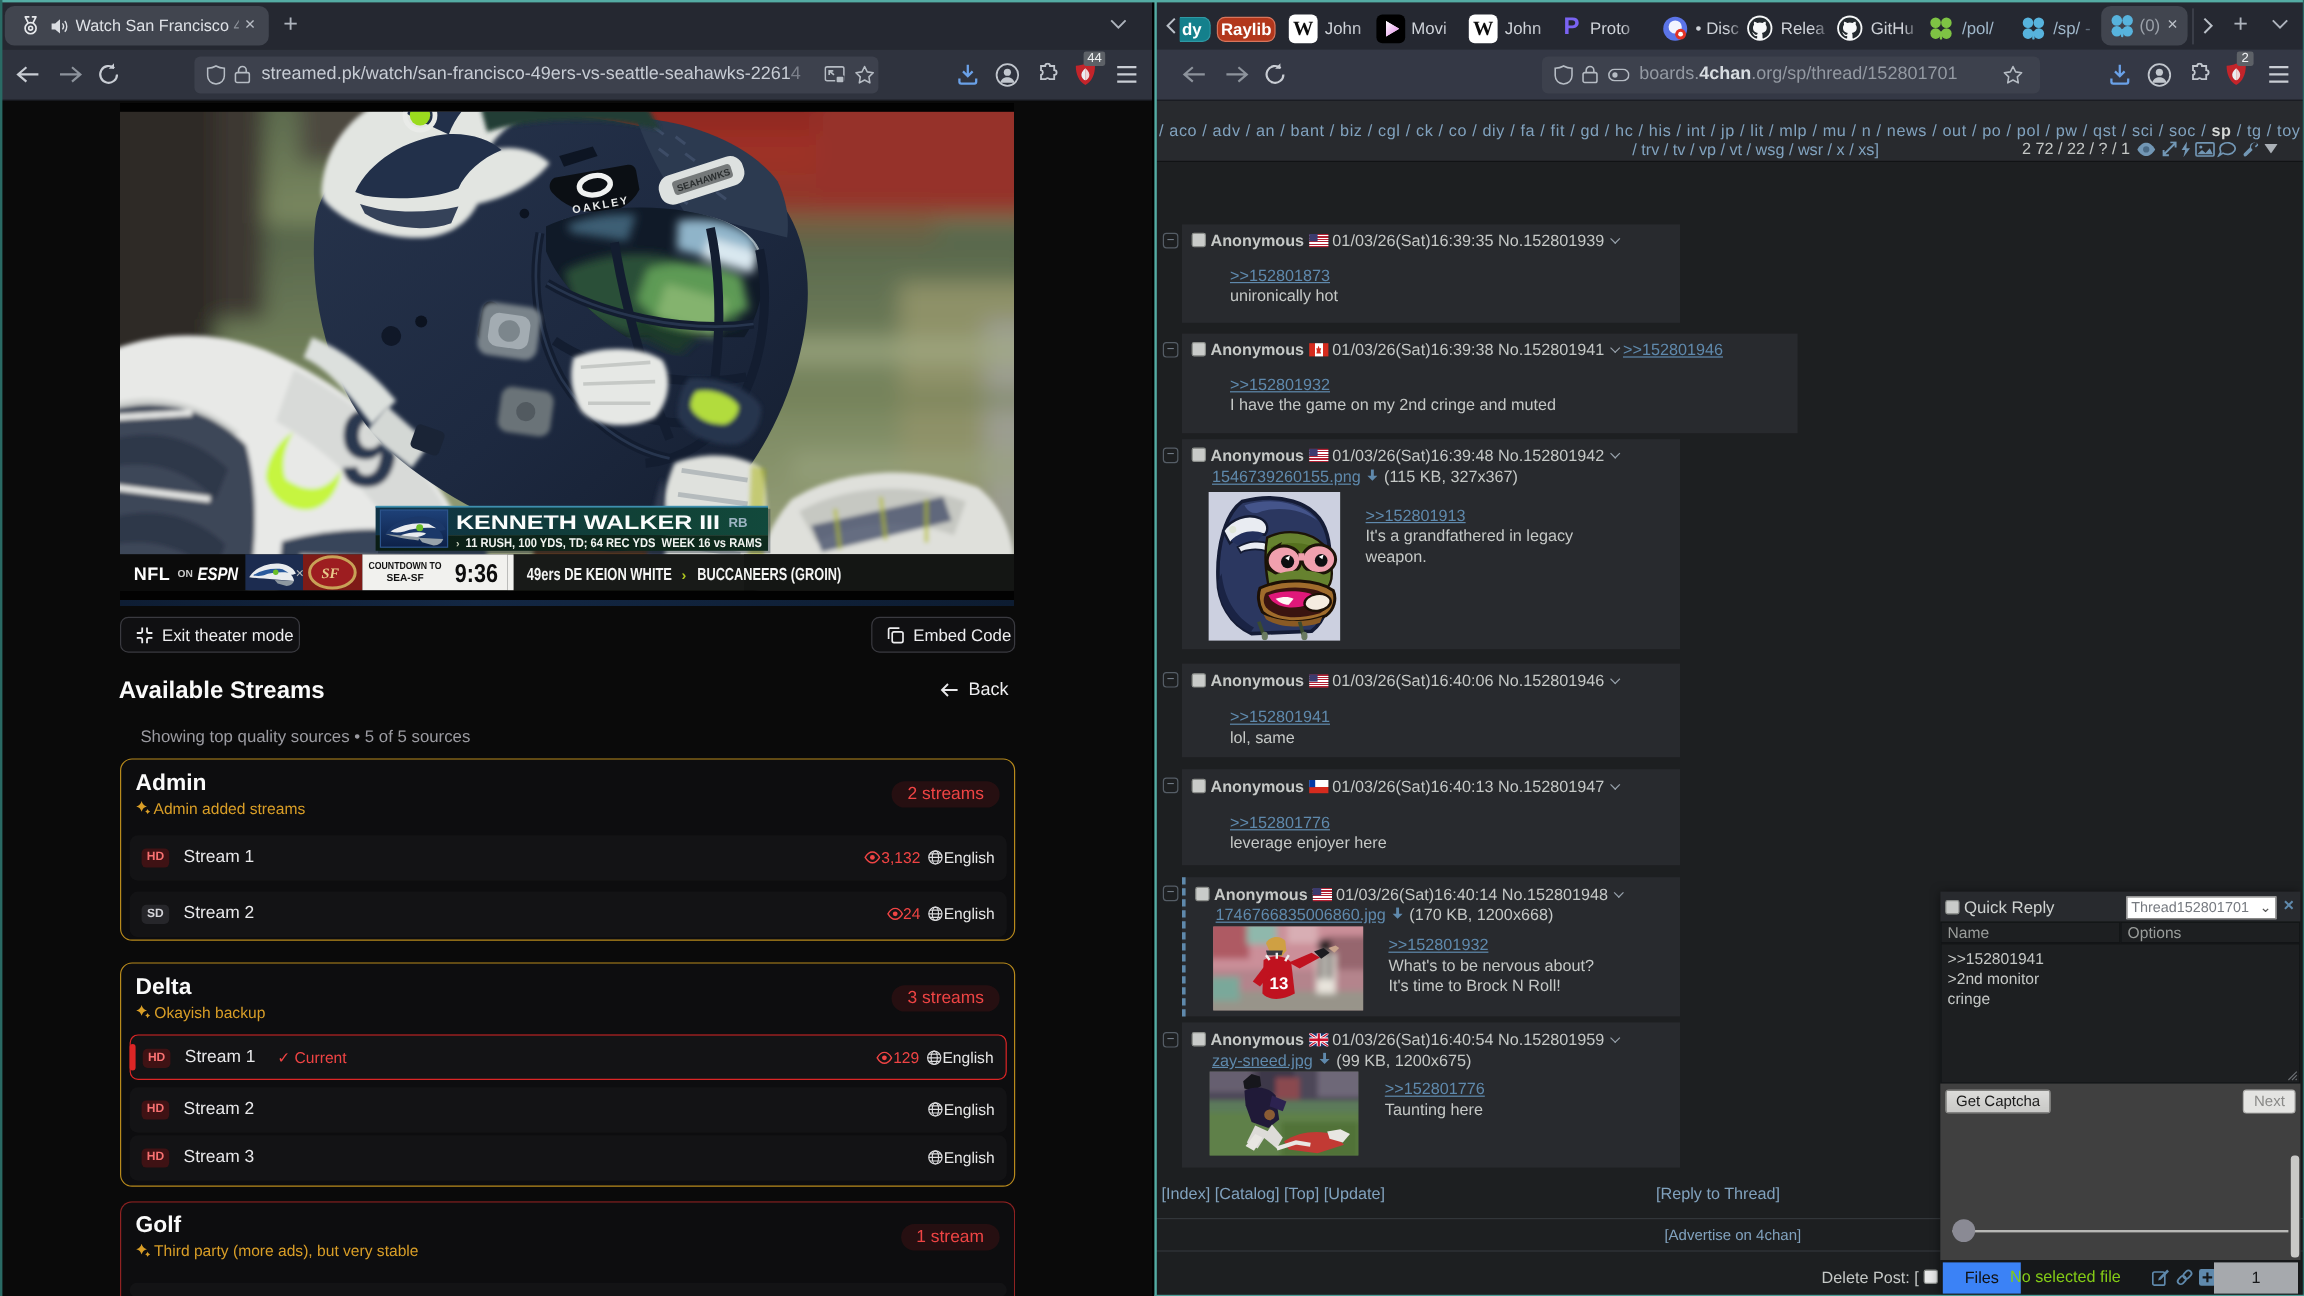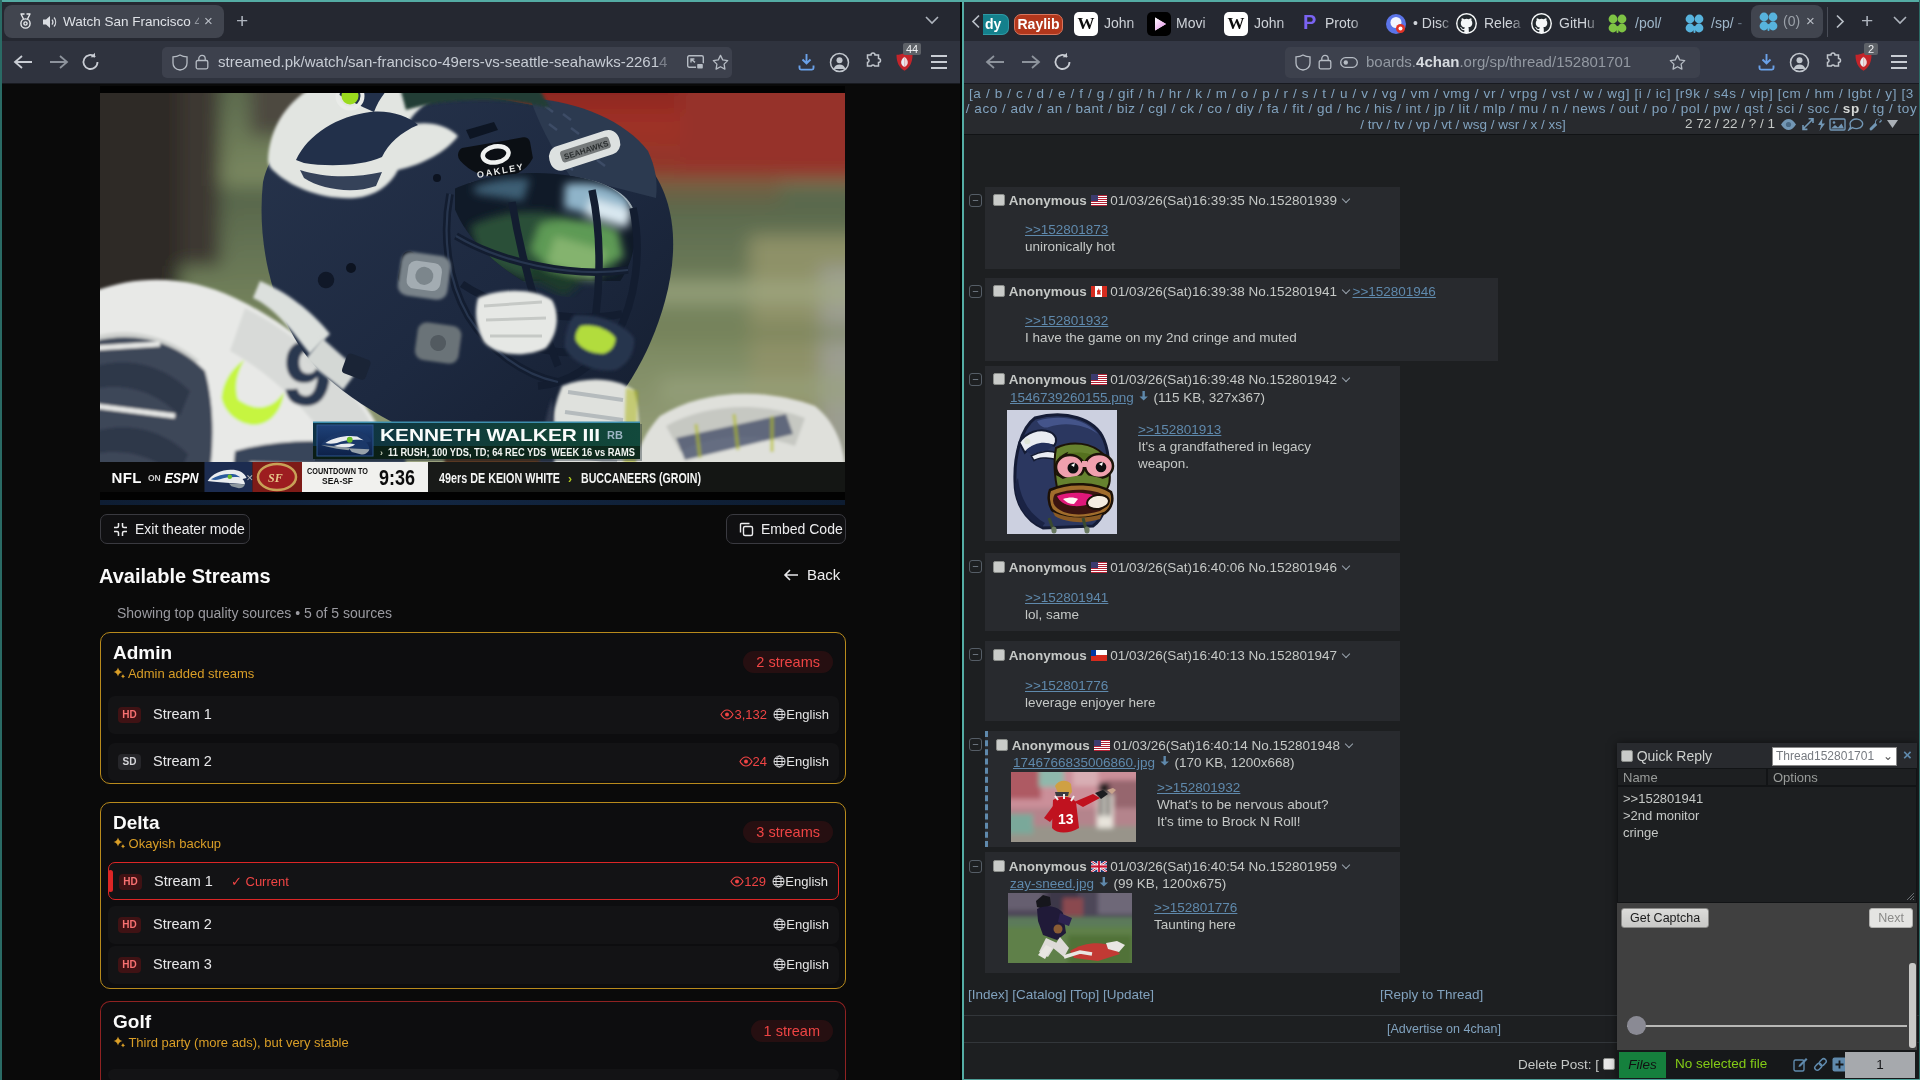--- a/index.html
+++ b/index.html
@@ -626,21 +626,20 @@
     <div class="abs" style="left:901px;top:2px;background:#5d6167;color:#eef0f2;font-size:11px;padding:0 4px;border-radius:2px;">2</div>
     <svg class="abs" style="left:927px;top:13px;" width="18" height="16" viewBox="0 0 18 16">
         <g stroke="#c9cdd4" stroke-width="1.8">
           <path d="M1 2 h16 M1 8 h16 M1 14 h16"></path>
         </g>
       </svg>
   </div>
   <div id="rpage">
 
     <div class="abs" style="left:0;top:0;width:957px;height:51px;background:#282a2e;border-bottom:1px solid #111315;color:#b6bab4;font-size:13.5px;">
-      <div class="abs" style="left:2px;top:2px;width:953px;text-align:center;letter-spacing:.64px;white-space:nowrap;"><span class="bl">[a / b / c / d / e / f / g / gif / h / hr / k / m / o / p / r / s / t / u / v / vg / vm / vmg / vr / vrpg / vst / w / wg] [i / ic] [r9k / s4s / vip] [cm / hm / lgbt / y] [3</span></div>
       <div class="abs" style="left:2px;top:17px;width:953px;text-align:center;letter-spacing:.52px;white-space:nowrap;"><span class="bl">/ aco / adv / an / bant / biz / cgl / ck / co / diy / fa / fit / gd / hc / his / int / jp / lit / mlp / mu / n / news / out / po / pol / pw / qst / sci / soc / <b style="color:#d5d8d6;">sp</b> / tg / toy</span></div>
       <div class="abs" style="left:280px;top:33px;width:440px;text-align:center;white-space:nowrap;"><span class="bl">/ trv / tv / vp / vt / wsg / wsr / x / xs]</span></div>
       <div class="abs" style="left:722px;top:32px;color:#c5c8c6;">2 72 / 22 / ? / 1</div>
       <svg class="abs" style="left:818px;top:34px;" width="84" height="13" viewBox="0 0 84 13">
           <g fill="#7297b5">
             <path d="M0 6.5 C2.5 2.5 5 1 7.5 1 s5 1.5 7.5 5.5 C12.5 10.5 10 12 7.5 12 S2.5 10.5 0 6.5 z"></path>
             <circle cx="7.5" cy="6.5" r="2.6" fill="#4a6a85"></circle>
           </g>
           <g stroke="#7297b5" stroke-width="1.6" fill="#7297b5">
             <path d="M22 11 L32 1 M22 7 v4.4 h4.4 M32 5 V.6 h-4.4" fill="none"></path>
@@ -834,21 +833,21 @@
           </g>
         </svg>
       <div class="abs" style="left:0;top:160px;width:300px;height:147px;background:#404040;">
         <div class="abs" style="left:4px;top:5px;background:linear-gradient(#dcdcda,#c8c8c6);border:1px solid #8a8a88;border-radius:3px;color:#1a1a1a;font-size:12.5px;padding:2px 8px;">Get Captcha</div>
         <div class="abs" style="right:4px;top:5px;background:#e4e4e2;border:1px solid #b0b0ae;border-radius:3px;color:#8a8a88;font-size:12.5px;padding:2px 8px;">Next</div>
         <div class="abs" style="left:10px;top:122px;width:280px;height:2px;background:#b8b8b6;"></div>
         <div class="abs" style="left:10px;top:113px;width:19px;height:19px;border-radius:50%;background:#8a8a94;"></div>
         <div class="abs" style="right:1px;top:60px;width:7px;height:85px;background:#c9c9c7;border-radius:3px;"></div>
       </div>
       <div class="abs" style="left:0;top:307px;width:300px;height:30px;background:#16181a;">
-        <div class="abs" style="left:2px;top:2px;width:47px;height:26px;background:#15803d;color:#111;text-align:center;line-height:26px;font-size:13.5px;font-style:italic;">Files</div>
+        <div class="abs" style="left:2px;top:2px;width:65px;height:26px;background:#3b82f6;color:#111;text-align:center;line-height:26px;font-size:13.5px;">Files</div>
         <div class="abs" style="left:58px;top:6px;color:#84cc16;font-size:13.5px;">No selected file</div>
         <svg class="abs" style="left:176px;top:7px;" width="15" height="15" viewBox="0 0 15 15">
             <rect x="1" y="3" width="10" height="11" rx="1.5" fill="none" stroke="#5f89ac" stroke-width="1.4"></rect>
             <path d="M6 8 L13 1 l1.5 1.5 L7.5 9.5 l-2 .5 z" fill="#5f89ac"></path>
           </svg>
         <svg class="abs" style="left:196px;top:7px;" width="15" height="15" viewBox="0 0 15 15">
             <g transform="rotate(-45 7.5 7.5)" stroke="#5f89ac" stroke-width="1.5" fill="none">
               <rect x="0.5" y="5" width="7.5" height="5" rx="2.5"></rect>
               <rect x="7" y="5" width="7.5" height="5" rx="2.5"></rect>
             </g>

